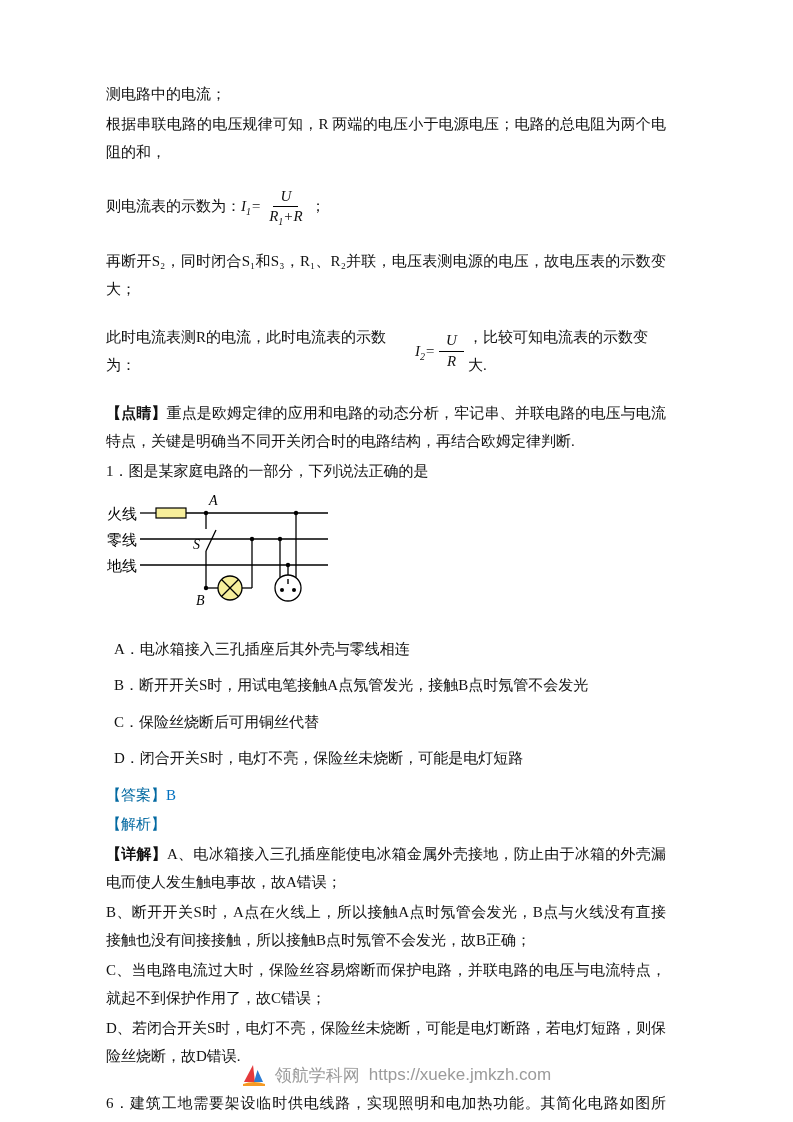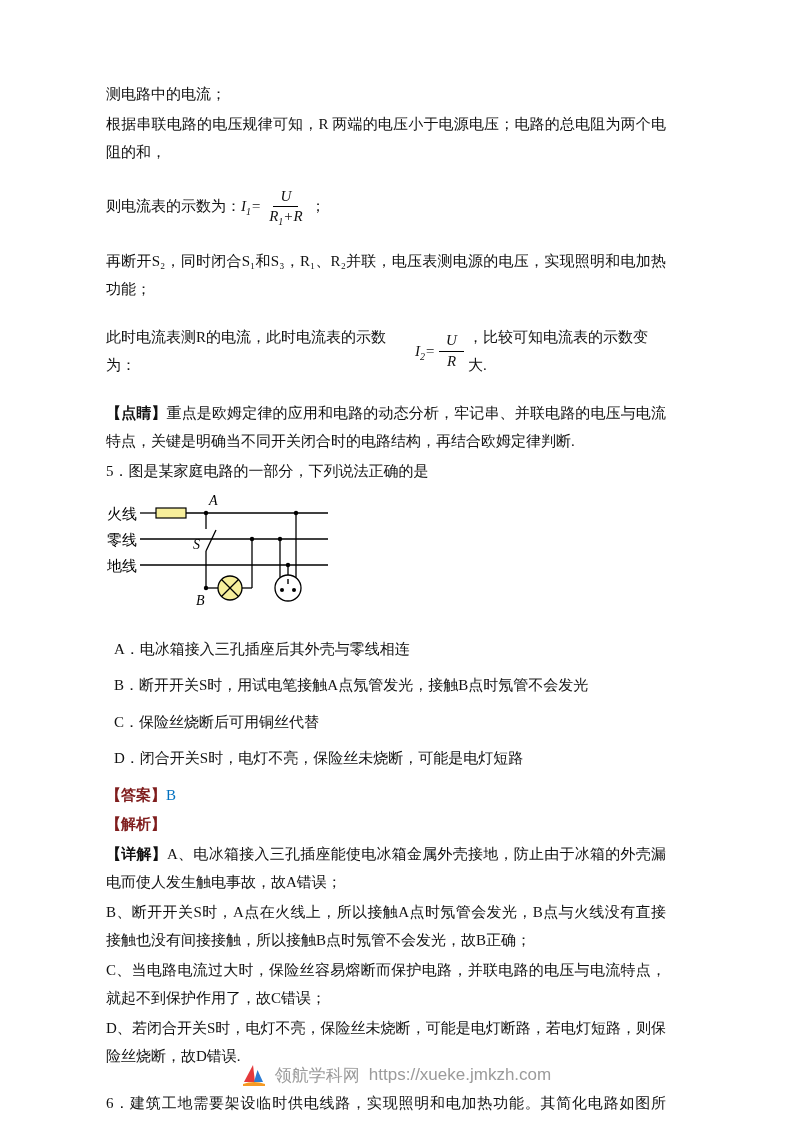--- a/index.html
+++ b/index.html
@@ -35,21 +35,21 @@
     flex-direction: column;
     align-items: center;
     vertical-align: middle;
     margin: 0 4px;
     font-style: italic;
     line-height: 1.15;
   }
   .frac .num { padding: 0 7px 1px; border-bottom: 1.2px solid #000; }
   .frac .den { padding: 1px 4px 0; white-space: nowrap; }
   .lbl-bold { font-weight: bold; }
-  .blue { color: #7f1d1d; font-weight: bold; }
+  .blue { color: #0369a1; font-weight: normal; }
   .blue-val { color: #0070c0; }
   .diagram-wrap { margin: 8px 0 10px 0; }
   .option { margin: 8px; text-align: left; }
   .q6 { margin-top: 18px; }
   .footer {
     position: absolute;
     left: 0; right: 0; top: 1063px;
     display: flex;
     justify-content: center;
     align-items: center;
@@ -75,36 +75,36 @@
     <span>则电流表的示数为：</span>
     <span class="math"><span>I</span><sub>1</sub></span>
     <span class="math">=</span>
     <span class="frac">
       <span class="num">U</span>
       <span class="den"><span>R</span><sub>1</sub><span>+R</span></span>
     </span>
     <span>；</span>
   </div>
 
-  <p class="para">再断开S₂，同时闭合S₁和S₃，R₁、R₂并联，电压表测电源的电压，实现照明和电加热功能；</p>
+  <p class="para">再断开S₂，同时闭合S₁和S₃，R₁、R₂并联，电压表测电源的电压，故电压表的示数变大；</p>
 
   <div class="formula-line">
     <span>此时电流表测R的电流，此时电流表的示数为：</span>
     <span class="math"><span>I</span><sub>2</sub></span>
     <span class="math">=</span>
     <span class="frac">
       <span class="num">U</span>
       <span class="den">R</span>
     </span>
     <span>，比较可知电流表的示数变大.</span>
   </div>
 
   <p class="para"><span class="lbl-bold">【点睛】</span><span>重点是欧姆定律的应用和电路的动态分析，牢记串、并联电路的电压与电流特点，关键是明确当不同开关闭合时的电路结构，再结合欧姆定律判断.</span></p>
 
-  <p class="para">5．图是某家庭电路的一部分，下列说法正确的是</p>
+  <p class="para">1．图是某家庭电路的一部分，下列说法正确的是</p>
 
   <div class="diagram-wrap">
     <svg width="240" height="122" viewBox="0 0 240 122">
 
       <text class="svg-cjk" x="1" y="26">火线</text>
       <text class="svg-cjk" x="1" y="52">零线</text>
       <text class="svg-cjk" x="1" y="78">地线</text>
 
       <line x1="34" y1="20" x2="50" y2="20" stroke="#000" stroke-width="1.3"></line>
       <rect x="50" y="15" width="30" height="10" fill="#f6ee9b" stroke="#000" stroke-width="1.2"></rect>

